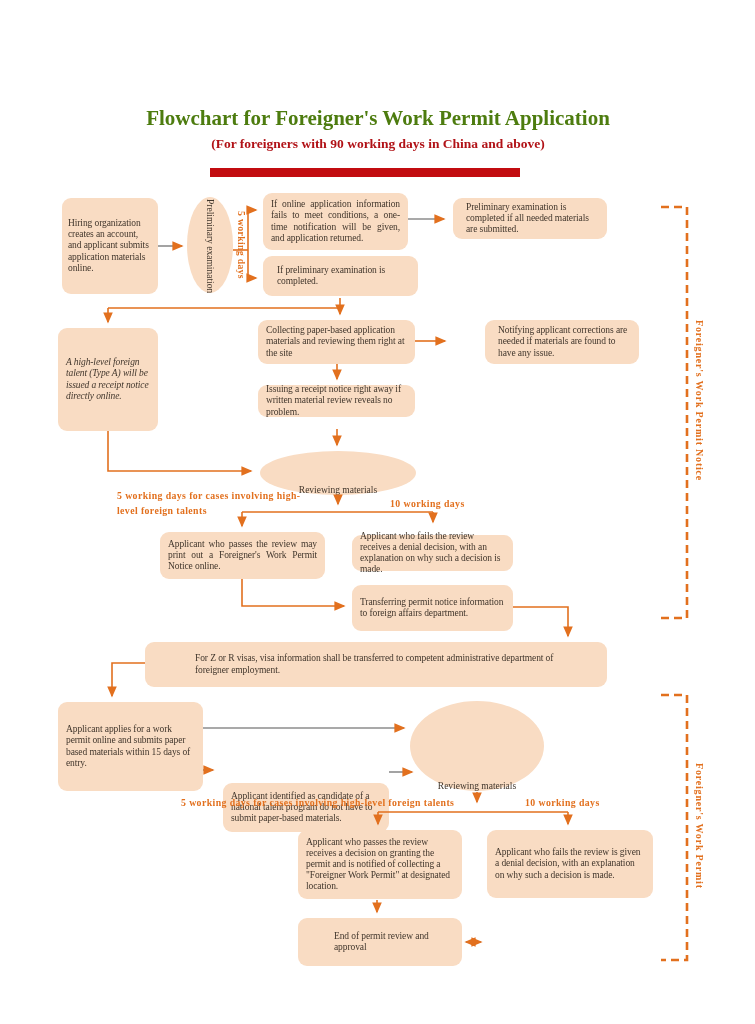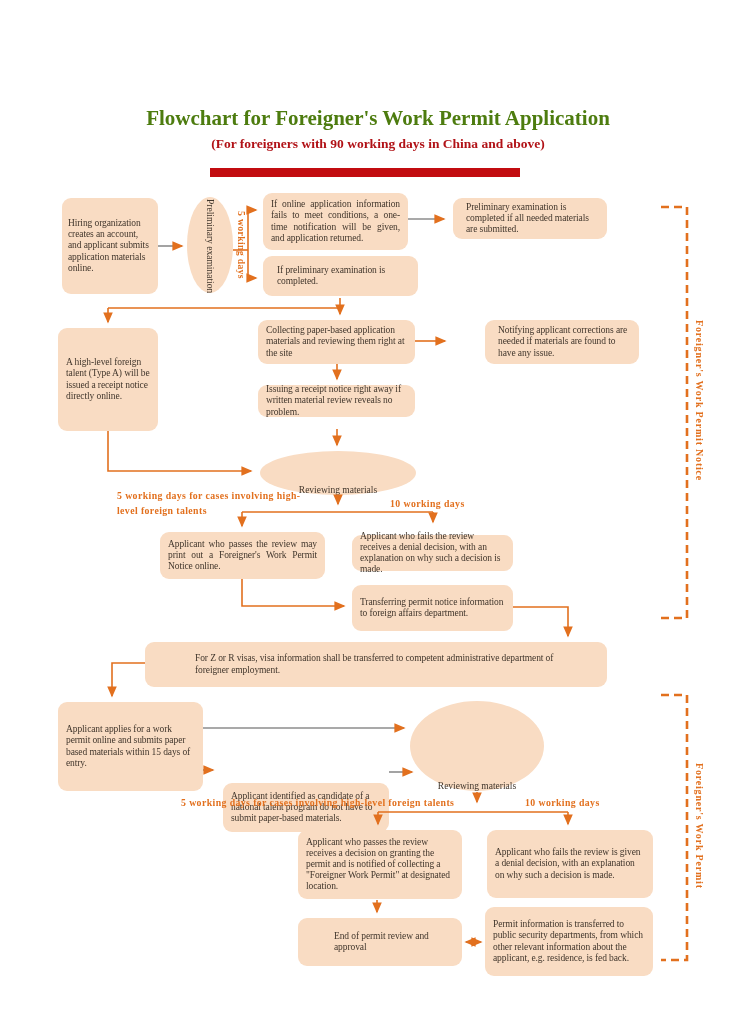--- a/index.html
+++ b/index.html
@@ -50,21 +50,21 @@
     </div>
 
   <div class="box" style="left:263px;top:256px;width:155px;height:40px;padding-left:14px;">
     <span class="bt">If preliminary examination is completed.</span>
     </div>
 
   <div class="box" style="left:453px;top:198px;width:154px;height:41px;padding-left:13px;">
     <span class="bt">Preliminary examination is completed if all needed materials are submitted.</span>
     </div>
 
-  <div class="box" style="left:58px;top:328px;width:100px;height:103px;padding:4px 8px;">
+  <div class="box" style="left:58px;top:328px;width:100px;height:103px;padding:4px 8px;font-style:italic;">
     <span class="bt">A high-level foreign talent (Type A) will be issued a receipt notice directly online.</span>
     </div>
 
   <div class="box" style="left:258px;top:320px;width:157px;height:44px;">
     <span class="bt">Collecting paper-based application materials and reviewing them right at the site</span>
     </div>
 
   <div class="box" style="left:453px;top:320px;width:154px;height:44px;padding-left:13px;margin-left:32px;">
     <span class="bt">Notifying applicant corrections are needed if materials are found to have any issue.</span>
     </div>
@@ -116,23 +116,20 @@
     </div>
 
   <div class="box" style="left:487px;top:830px;width:166px;height:68px;">
     <span class="bt">Applicant who fails the review is given a denial decision, with an explanation on why such a decision is made.</span>
     </div>
 
   <div class="box" style="left:298px;top:918px;width:164px;height:48px;padding-left:36px;">
     <span class="bt">End of permit review and approval</span>
     </div>
 
-  <div class="box" style="left:485px;top:907px;width:168px;height:69px;">
-    <span class="bt">Permit information is transferred to public security departments, from which other relevant information about the applicant, e.g. residence, is fed back.</span>
-    </div>
 
   <div class="sidelbl" style="left:694px;top:320px;">Foreigner's Work Permit Notice</div>
   <div class="sidelbl" style="left:694px;top:763px;">Foreigner's Work Permit</div>
 
   <svg class="overlay" width="755" height="1024" viewBox="0 0 755 1024">
     <defs>
       <marker id="ah" markerWidth="9" markerHeight="8" refX="6" refY="3" orient="auto">
         <path d="M0,0 L7,3 L0,6 z" fill="#e2701e"></path>
       </marker>
     </defs>

